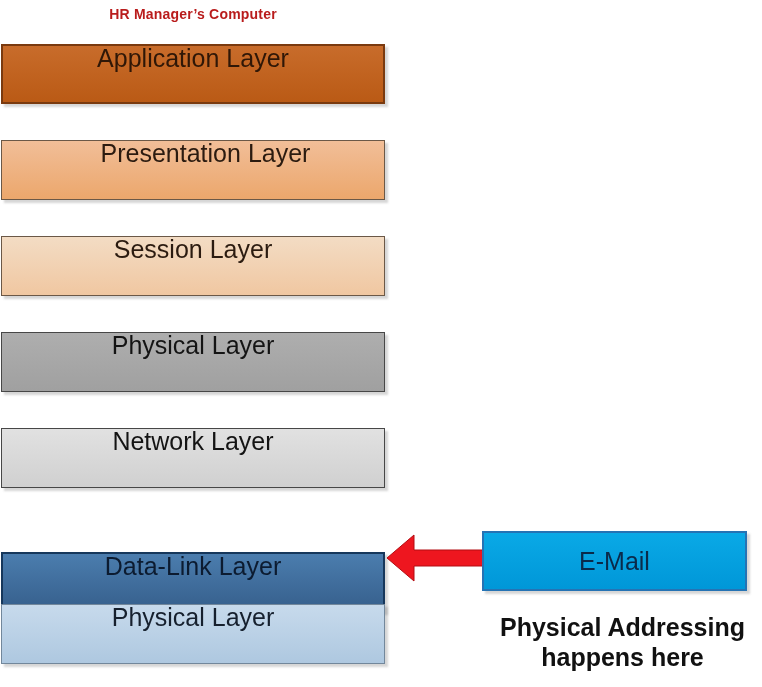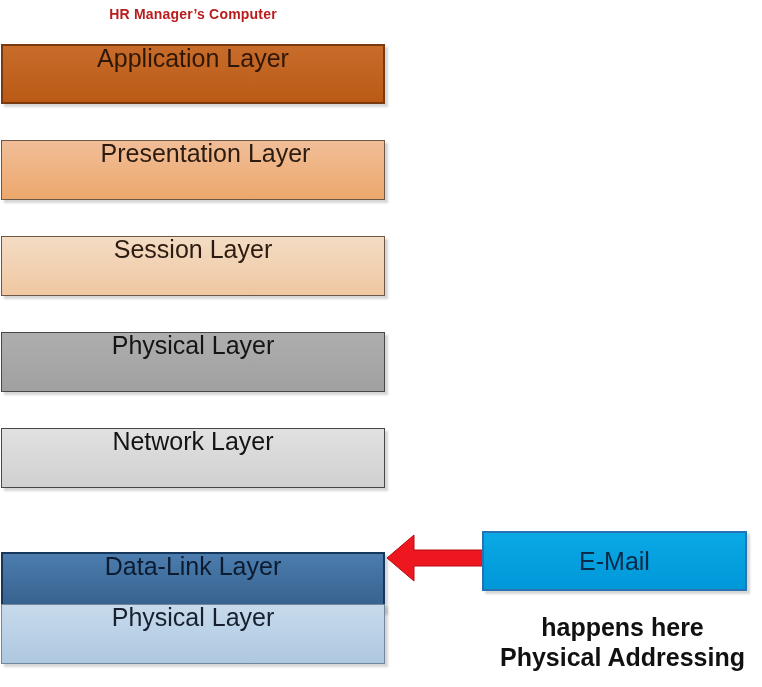--- a/index.html
+++ b/index.html
@@ -111,17 +111,17 @@
 
   <svg class="arrow-svg" viewBox="0 0 98 50" xmlns="http://www.w3.org/2000/svg">
     <polygon id="arrow-shape" points="1,25 28,2 28,17 97,17 97,33 28,33 28,48" stroke-width="1" fill="#EE161F" stroke="#B30D12"></polygon>
   </svg>
 
   <div class="email-box" style="background: linear-gradient(rgb(10, 169, 230), rgb(0, 151, 216)); border-color: rgb(37, 115, 180);">
     <span style="color: rgb(10, 42, 74);">E-Mail</span>
   </div>
 
   <div class="annotation">
+    <div>Physical Addressing</div>
     <div>happens here</div>
-    <div>Physical Addressing</div>
   </div>
 
 </div>
 
 </body></html>

